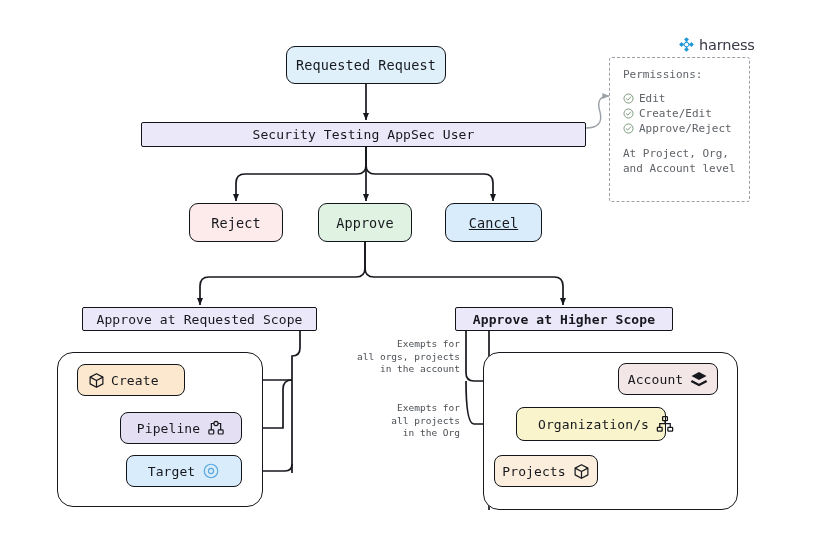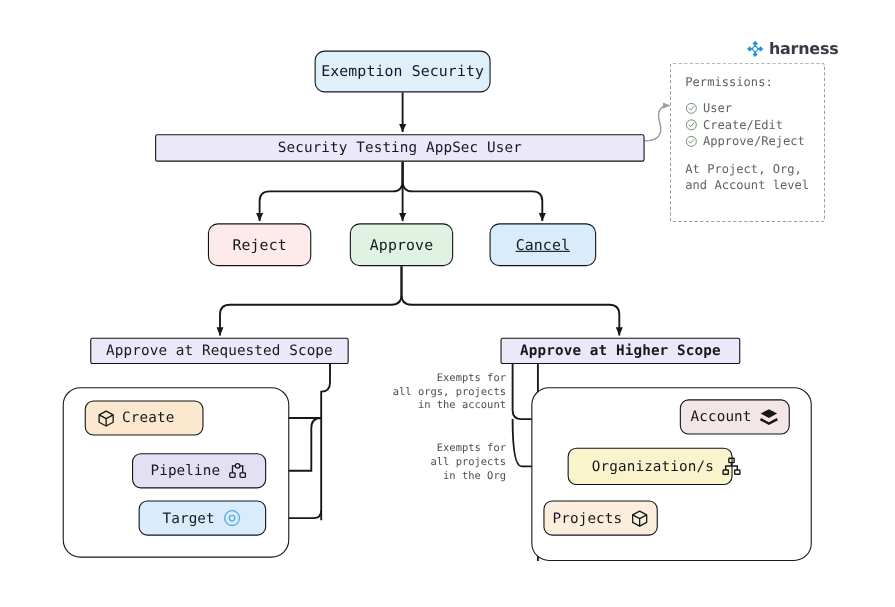--- a/index.html
+++ b/index.html
@@ -100,21 +100,21 @@
   .a-org  { left: 355px; top: 402px; width: 105px; }
 
   .logo {
     position: absolute;
     left: 678px; top: 36px;
     display: flex; align-items: center; gap: 4px;
     z-index: 5;
   }
   .logo-text {
     font-family: "DejaVu Sans", "Liberation Sans", sans-serif;
-    font-size: 14.5px; font-weight: 700; color: #383946; letter-spacing: -0.2px; text-align: right;
+    font-size: 14.5px; font-weight: 400; color: #383946; letter-spacing: -0.2px; text-align: right;
   }
   .ico { flex: 0 0 auto; display: block; }
 </style>
 </head>
 <body>
 
 <div id="canvas">
 
   <svg id="edges" viewBox="0 0 814 552">
     <defs>
@@ -175,21 +175,21 @@
     <span class="logo-text">harness</span>
   </div>
 
   <div class="perm-box">
     <div class="perm-title">Permissions:</div>
     <div class="perm-item">
       <svg class="chk" viewBox="0 0 16 16">
         <circle cx="8" cy="8" r="6.6" fill="none" stroke="#6f8f6f" stroke-width="1.3"></circle>
         <path d="M4.8 8.2 L7 10.4 L11.3 5.6" fill="none" stroke="#6f8f6f" stroke-width="1.3" stroke-linecap="round" stroke-linejoin="round"></path>
       </svg>
-      <span>User</span>
+      <span>Edit</span>
     </div>
     <div class="perm-item">
       <svg class="chk" viewBox="0 0 16 16">
         <circle cx="8" cy="8" r="6.6" fill="none" stroke="#6f8f6f" stroke-width="1.3"></circle>
         <path d="M4.8 8.2 L7 10.4 L11.3 5.6" fill="none" stroke="#6f8f6f" stroke-width="1.3" stroke-linecap="round" stroke-linejoin="round"></path>
       </svg>
       <span>Create/Edit</span>
     </div>
     <div class="perm-item">
       <svg class="chk" viewBox="0 0 16 16">
@@ -198,21 +198,21 @@
       </svg>
       <span>Approve/Reject</span>
     </div>
     <div class="perm-foot">
       <div>At Project, Org,</div>
       <div>and Account level</div>
     </div>
   </div>
 
   <div class="node n-exemption">
-    <span>Exemption Security</span>
+    <span>Requested Request</span>
   </div>
 
   <div class="node n-appsec">
     <span>Security Testing AppSec User</span>
   </div>
 
   <div class="node n-reject">
     <span>Reject</span>
   </div>
   <div class="node n-approve">

